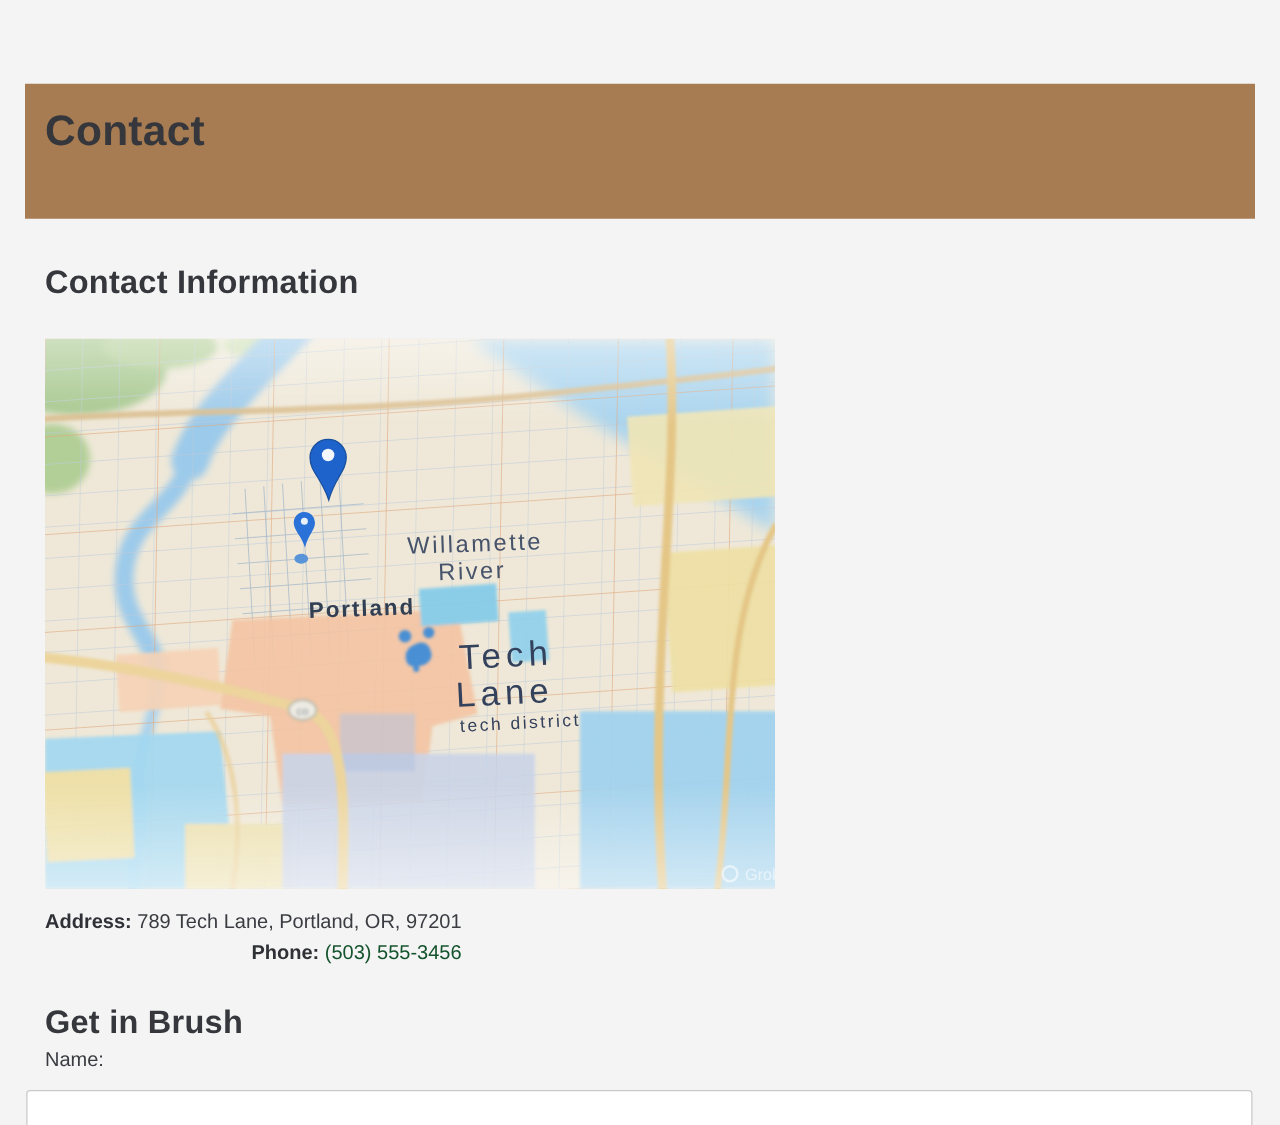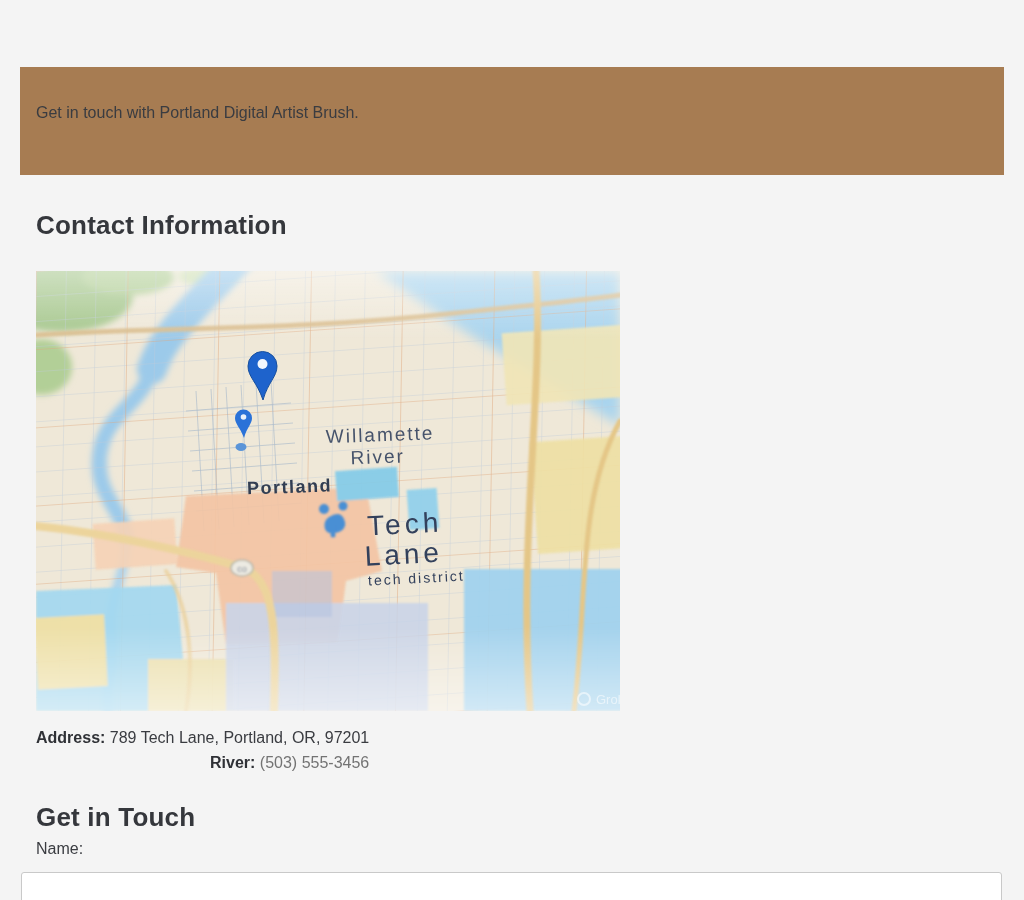--- a/index.html
+++ b/index.html
@@ -24,36 +24,36 @@
   }
   #contact-info-heading{top:210px;}
   #get-in-touch-heading{top:802px;}
   .map-wrap{
     position:absolute;left:36px;top:271px;width:584px;height:440px;overflow:hidden;background:#efe8d8;
   }
   .details{
     position:absolute;left:36px;top:725px;font-size:16px;line-height:25px;color:#3a3c41;text-align:right;
   }
   .details b{color:#2f3136;font-weight:700;}
-  .details a{color:#737373;text-decoration:none;cursor:pointer;}
+  .details a{color:#14532d;text-decoration:none;cursor:pointer;}
   .field-label{
     position:absolute;left:36px;top:839px;font-size:16px;line-height:20px;color:#3a3c41;text-align:center;
   }
   .name-input{
     position:absolute;left:21px;top:872px;width:981px;height:56px;box-sizing:border-box;
     background:#ffffff;border:1px solid #c9c9c9;border-radius:3px;
     font-family:"Liberation Sans",sans-serif;font-size:16px;padding:6px 10px;color:#35373c;outline:none;
   }
   svg text{font-family:"Liberation Sans",sans-serif;}
 </style>
 </head>
 <body>
 
 <div class="hero">
-  <p>Get in touch with Portland Digital Artist Brush.</p>
+  <h1>Contact</h1>
 </div>
 
 <h2 class="section-heading" id="contact-info-heading">Contact Information</h2>
 
 <div class="map-wrap">
   <svg width="584" height="440" viewBox="0 0 584 440">
     <defs>
       <filter id="soft3" x="-30%" y="-30%" width="160%" height="160%">
           <feGaussianBlur stdDeviation="3"></feGaussianBlur>
         </filter>
@@ -170,20 +170,20 @@
     </g>
   </svg>
 </div>
 
 <div class="details">
   <div>
     <b>Address:</b>
     <span>789 Tech Lane, Portland, OR, 97201</span>
   </div>
   <div>
-    <b>River:</b>
+    <b>Phone:</b>
     <a>(503) 555-3456</a>
   </div>
 </div>
 
-<h2 class="section-heading" id="get-in-touch-heading">Get in Touch</h2>
+<h2 class="section-heading" id="get-in-touch-heading">Get in Brush</h2>
 <label class="field-label">Name:</label>
 <input class="name-input" type="text" value="" style="">
 
 </body></html>

